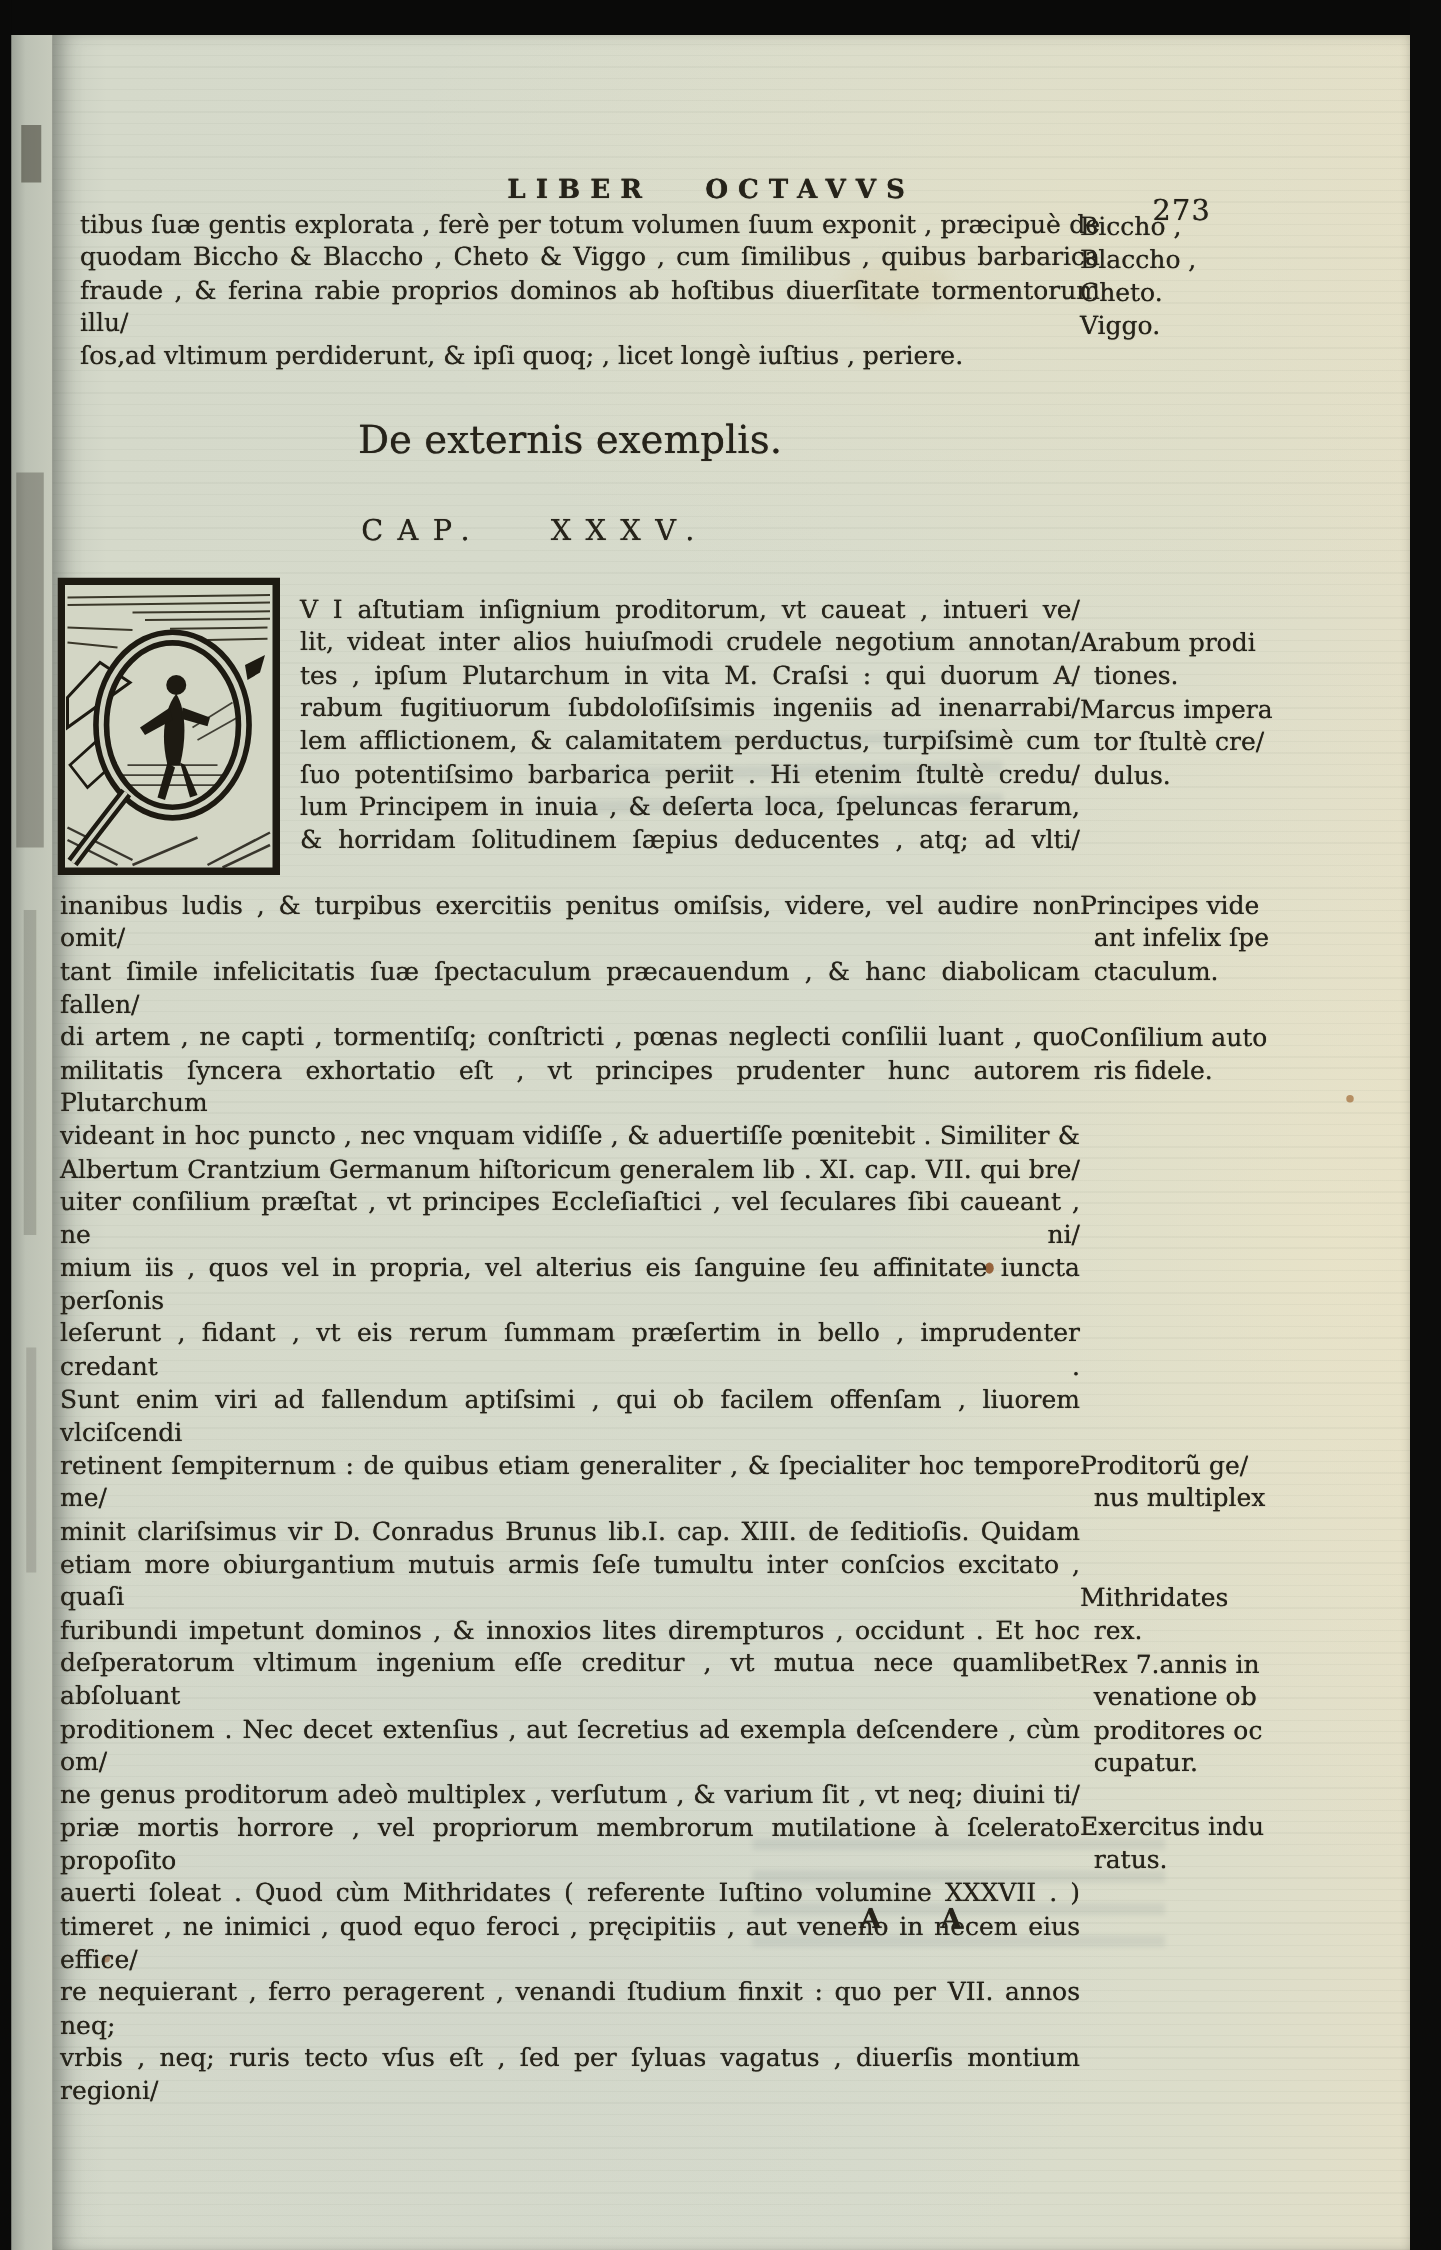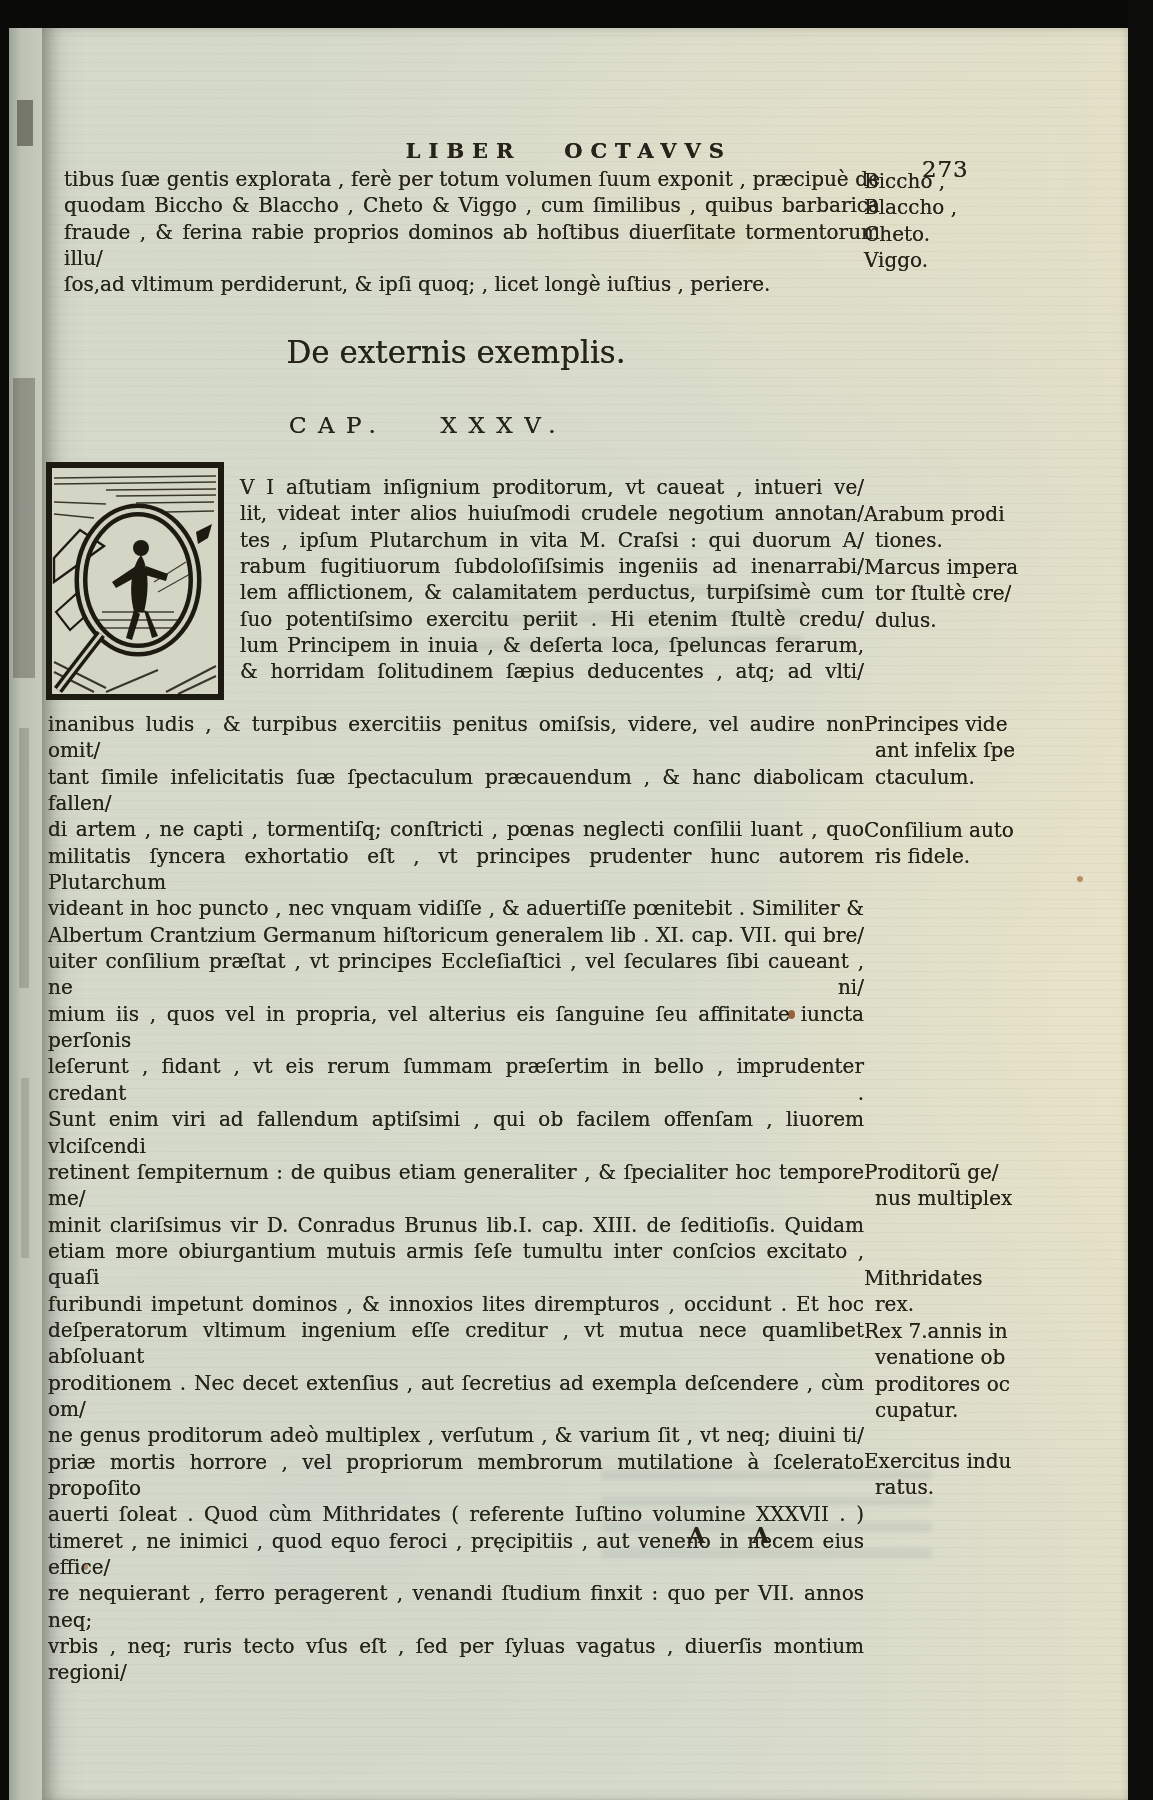--- a/index.html
+++ b/index.html
@@ -142,21 +142,21 @@
       </g>
     </svg>
   </div>
 
   <div class="side-lines ink">
     <div class="line j">V I  aſtutiam inſignium proditorum, vt caueat , intueri ve/</div>
     <div class="line j">lit, videat inter alios huiuſmodi crudele negotium annotan/</div>
     <div class="line j">tes , ipſum Plutarchum in vita M. Craſsi : qui duorum A/</div>
     <div class="line j">rabum fugitiuorum ſubdoloſiſsimis ingeniis ad inenarrabi/</div>
     <div class="line j">lem afflictionem, &amp; calamitatem perductus, turpiſsimè cum</div>
-    <div class="line j">ſuo potentiſsimo exercitu periit .  Hi etenim ſtultè credu/</div>
+    <div class="line j">ſuo potentiſsimo barbarica periit .  Hi etenim ſtultè credu/</div>
     <div class="line j">lum Principem in inuia , &amp; deſerta loca, ſpeluncas ferarum,</div>
     <div class="line j">&amp; horridam ſolitudinem ſæpius deducentes , atq; ad vlti/</div>
   </div>
 
   <div class="full-lines ink">
     <div class="line j">inanibus ludis , &amp; turpibus exercitiis penitus omiſsis, videre, vel audire non omit/</div>
     <div class="line j">tant ſimile infelicitatis ſuæ ſpectaculum præcauendum , &amp; hanc diabolicam fallen/</div>
     <div class="line j">di artem , ne capti , tormentiſq; conſtricti , pœnas neglecti conſilii luant , quo</div>
     <div class="line j">militatis ſyncera exhortatio eſt , vt principes prudenter hunc autorem Plutarchum</div>
     <div class="line j">videant in hoc puncto , nec vnquam vidiſſe , &amp; aduertiſſe pœnitebit .  Similiter &amp;</div>

